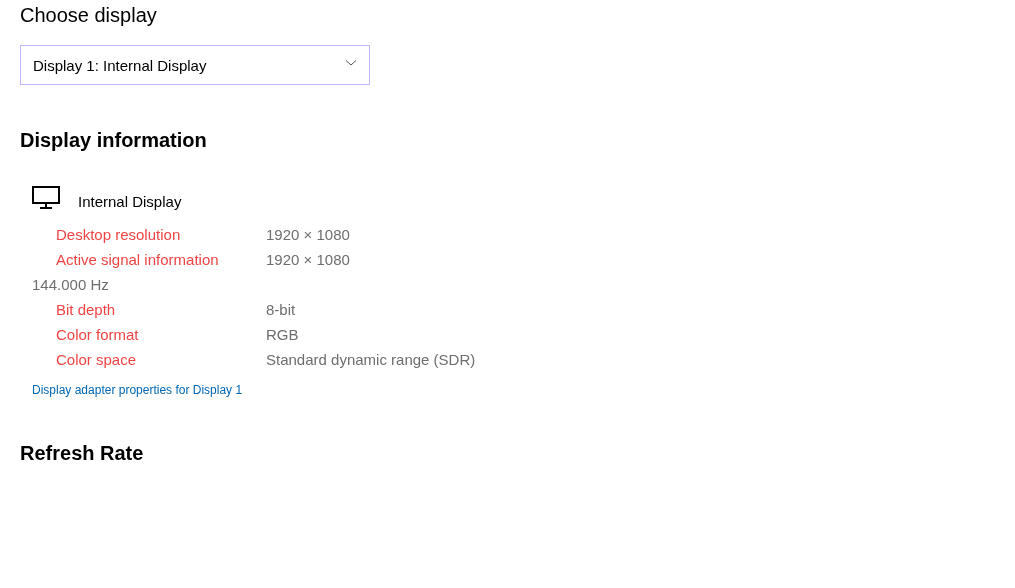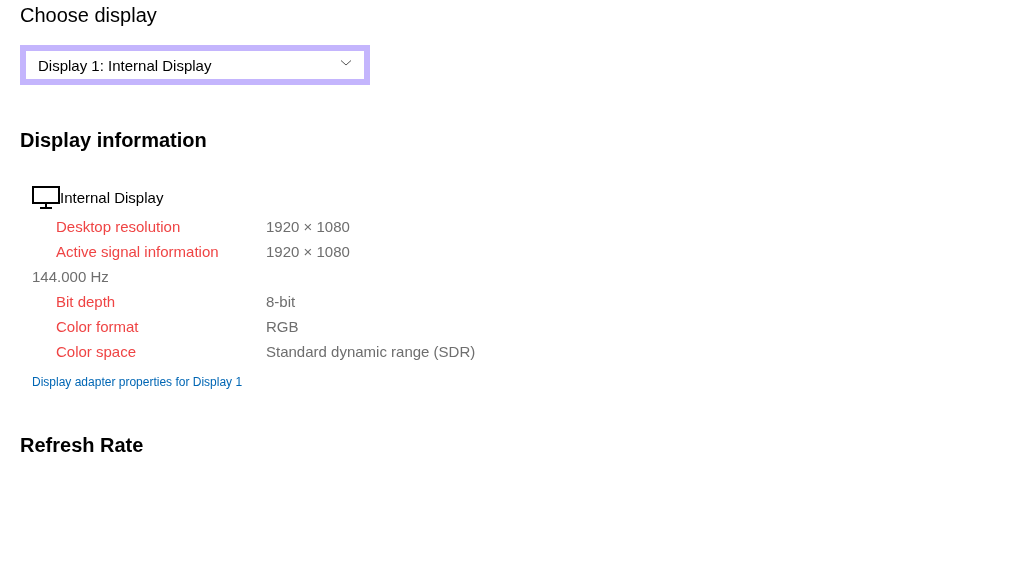--- a/index.html
+++ b/index.html
@@ -31,44 +31,45 @@
       font-weight: bold;
     }
     .subtext {
       font-size: 15px;
       color: #000000;
       margin-bottom: 14px;
     }
     .dropdown {
       width: 350px;
       height: 40px;
-      border: 6px solid #c4b5fd;
+      border: 1px solid #c4b5fd;
       display: flex;
       align-items: center;
       justify-content: space-between;
       padding: 0 12px;
       cursor: pointer;
       background: #ffffff;
     }
     .dropdown-value {
       font-size: 15px;
       color: #000000;
     }
     .chevron-down {
       width: 12px;
       height: 12px;
     }
     .chevron-down svg {
       display: block;
     }
     .display-info-header {
       display: flex;
-      align-items: center;
+      align-items: flex-end;
+      gap: 18px;
       margin-top: 32px;
-      margin-bottom: 8px;
+      margin-bottom: 16px;
       padding-left: 12px;
     }
     .monitor-icon {
       width: 28px;
       height: 24px;
       margin-top: 2px;
     }
     .display-info-text {
       display: flex;
       flex-direction: column;

